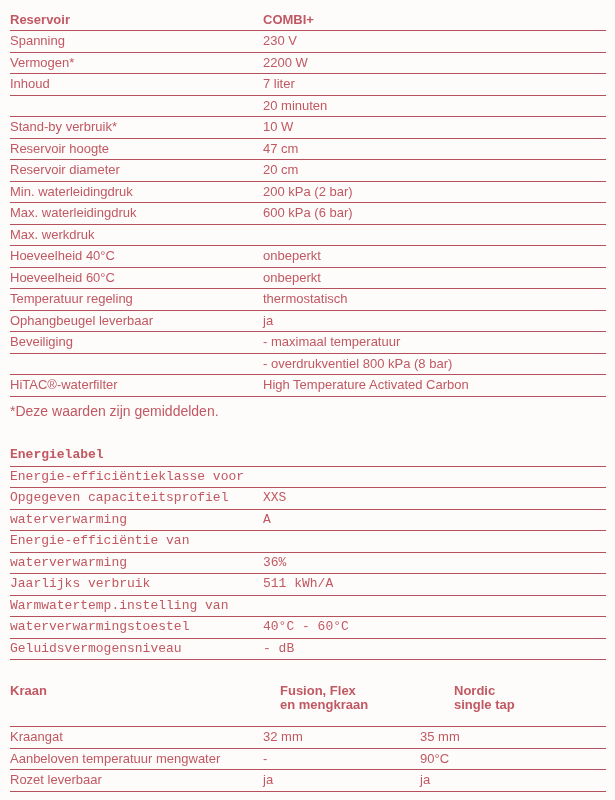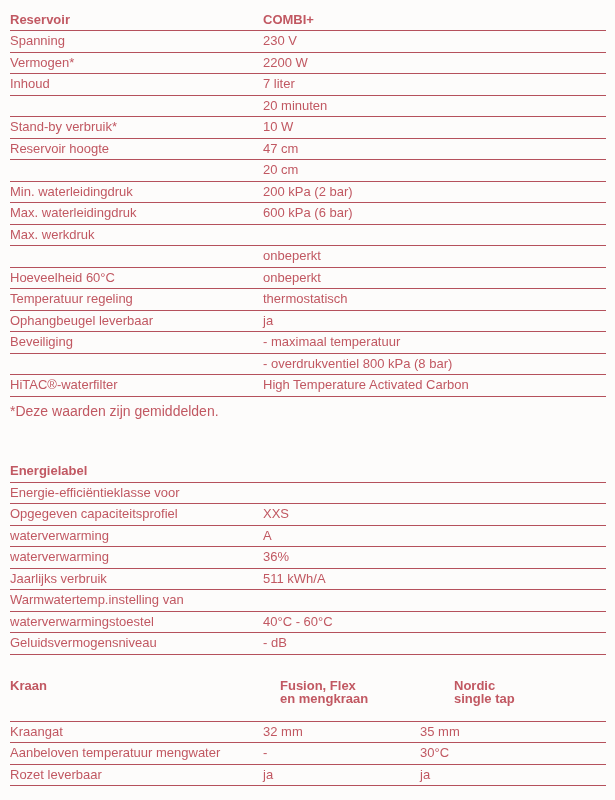--- a/index.html
+++ b/index.html
@@ -23,21 +23,21 @@
     line-height: 1.05;
   }
   .row.header { font-weight: bold; height: 21px; }
   .cell { white-space: pre-line; overflow: visible; }
   .cell.wide { grid-column: 2 / -1; }
   .footnote {
     font-size: 14px;
     margin: 6px 0 0 0;
     color: #c15862;
   }
-  .sec-energielabel { margin-top: 42px; }
+  .sec-energielabel { margin-top: 26px; font-family: Liberation Mono, monospace; }
   .sec-kraan { margin-top: 22px; }
   .sec-kraan .row.header {
     height: 45px;
     align-items: start;
     padding-top: 2px;
     box-sizing: border-box;
     gap: 17px;
   }
 </style>
 </head>
@@ -68,34 +68,36 @@
         </div>
         <div class="row">
           <div class="cell label">Stand-by verbruik*</div>
           <div class="cell value wide">10 W</div>
         </div>
         <div class="row">
           <div class="cell label">Reservoir hoogte</div>
           <div class="cell value wide">47 cm</div>
         </div>
         <div class="row">
+          <div class="cell label">Reservoir diameter</div>
           <div class="cell value wide">20 cm</div>
         </div>
         <div class="row">
           <div class="cell label">Min. waterleidingdruk</div>
           <div class="cell value wide">200 kPa (2 bar)</div>
         </div>
         <div class="row">
           <div class="cell label">Max. waterleidingdruk</div>
           <div class="cell value wide">600 kPa (6 bar)</div>
         </div>
         <div class="row">
           <div class="cell label">Max. werkdruk</div>
         </div>
         <div class="row">
+          <div class="cell label">Hoeveelheid 40°C</div>
           <div class="cell value wide">onbeperkt</div>
         </div>
         <div class="row">
           <div class="cell label">Hoeveelheid 60°C</div>
           <div class="cell value wide">onbeperkt</div>
         </div>
         <div class="row">
           <div class="cell label">Temperatuur regeling</div>
           <div class="cell value wide">thermostatisch</div>
         </div>
@@ -131,20 +133,24 @@
         </div>
         <div class="row">
           <div class="cell label">Opgegeven capaciteitsprofiel</div>
           <div class="cell value wide">XXS</div>
         </div>
         <div class="row">
           <div class="cell label">waterverwarming</div>
           <div class="cell value wide">A</div>
         </div>
         <div class="row">
+          <div class="cell label">Energie-efficiëntie van</div>
+          <div class="cell value wide"></div>
+        </div>
+        <div class="row">
           <div class="cell label">waterverwarming</div>
           <div class="cell value wide">36%</div>
         </div>
         <div class="row">
           <div class="cell label">Jaarlijks verbruik</div>
           <div class="cell value wide">511 kWh/A</div>
         </div>
         <div class="row">
           <div class="cell label">Warmwatertemp.instelling van</div>
           <div class="cell value wide"></div>
@@ -170,21 +176,21 @@
 single tap</div>
         </div>
         <div class="row">
           <div class="cell label">Kraangat</div>
           <div class="cell value">32 mm</div>
           <div class="cell value">35 mm</div>
         </div>
         <div class="row">
           <div class="cell label">Aanbeloven temperatuur mengwater</div>
           <div class="cell value">-</div>
-          <div class="cell value">30°C</div>
+          <div class="cell value">90°C</div>
         </div>
         <div class="row">
           <div class="cell label">Rozet leverbaar</div>
           <div class="cell value">ja</div>
           <div class="cell value">ja</div>
         </div>
       </div>
   </section>
 
 </div>

